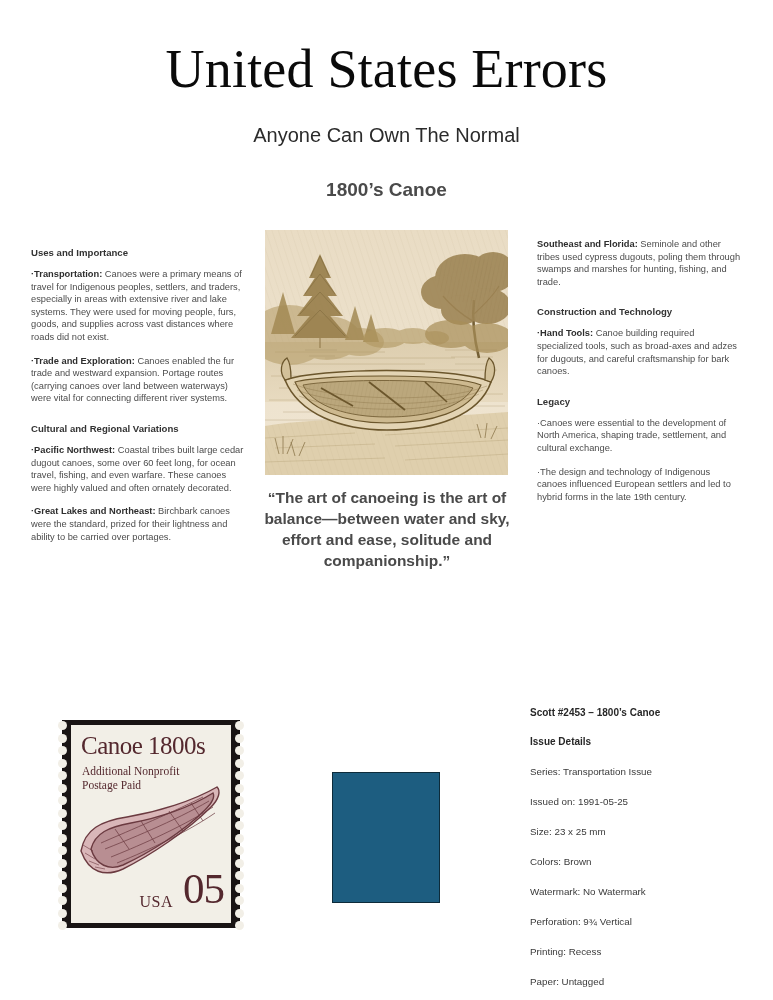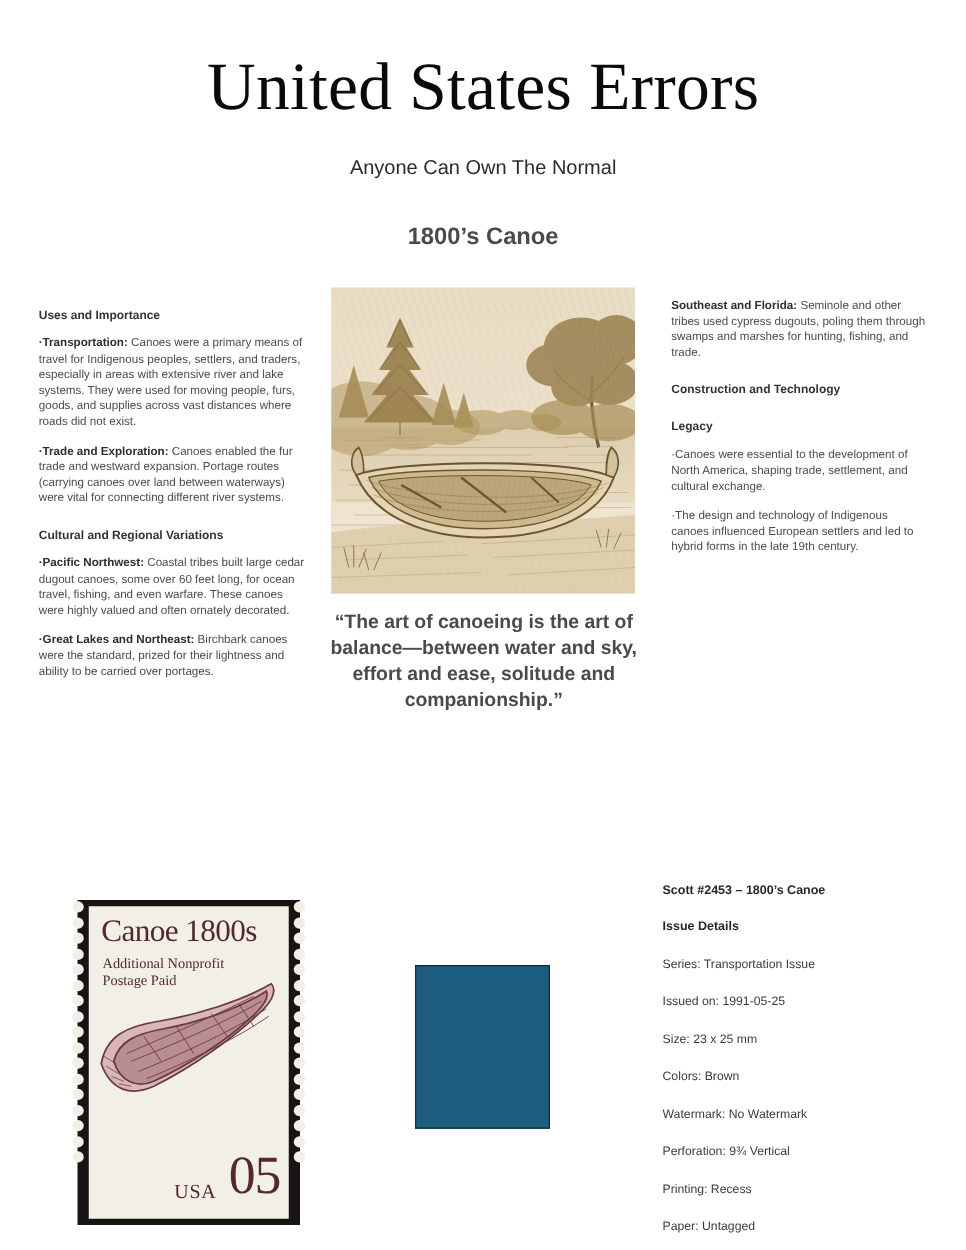--- a/index.html
+++ b/index.html
@@ -29,21 +29,21 @@
     font-weight: 400;
     color: #0a0a0a;
     letter-spacing: 0.2px;
   }
   .page-subtitle {
     position: absolute;
     top: 122px;
     left: 0;
     width: 773px;
     text-align: center;
-    font-size: 16px;
+    font-size: 20px;
     line-height: 26px;
     font-weight: 400;
     color: #2b2b2b;
   }
   .section-title {
     position: absolute;
     top: 178px;
     left: 0;
     width: 773px;
     text-align: center;
@@ -101,21 +101,21 @@
     font-weight: bold;
     color: #4a4a4a;
   }
 
   
   .stamp {
     position: absolute;
     left: 62px;
     top: 720px;
     width: 178px;
-    height: 260px;
+    height: 208px;
     background: #191414;
     padding: 0;
     box-sizing: border-box;
   }
   .stamp-inner {
     position: absolute;
     left: 9px;
     top: 5px;
     right: 9px;
     bottom: 5px;
@@ -249,20 +249,21 @@
   <p><b>·Pacific Northwest:</b><span> Coastal tribes built large cedar dugout canoes, some over 60 feet long, for ocean travel, fishing, and even warfare. These canoes were highly valued and often ornately decorated.</span></p>
 
   <p><b>·Great Lakes and Northeast:</b><span> Birchbark canoes were the standard, prized for their lightness and ability to be carried over portages.</span></p>
 </div>
 
 <div class="col col-right">
   <p><b>Southeast and Florida:</b><span> Seminole and other tribes used cypress dugouts, poling them through swamps and marshes for hunting, fishing, and trade.</span></p>
 
   <h3 class="spaced">Construction and Technology</h3>
 
+  <p><b>·Hand Tools:</b><span> Canoe building required specialized tools, such as broad-axes and adzes for dugouts, and careful craftsmanship for bark canoes.</span></p>
 
 
   <h3 class="spaced">Legacy</h3>
 
   <p><span>·Canoes</span><span> were essential to the development of North America, shaping trade, settlement, and cultural exchange.</span></p>
 
   <p><span>·The</span><span> design and technology of Indigenous canoes influenced European settlers and led to hybrid forms in the late 19th century.</span></p>
 </div>
 
 <div class="illustration" style="background: rgb(236, 224, 203);">

